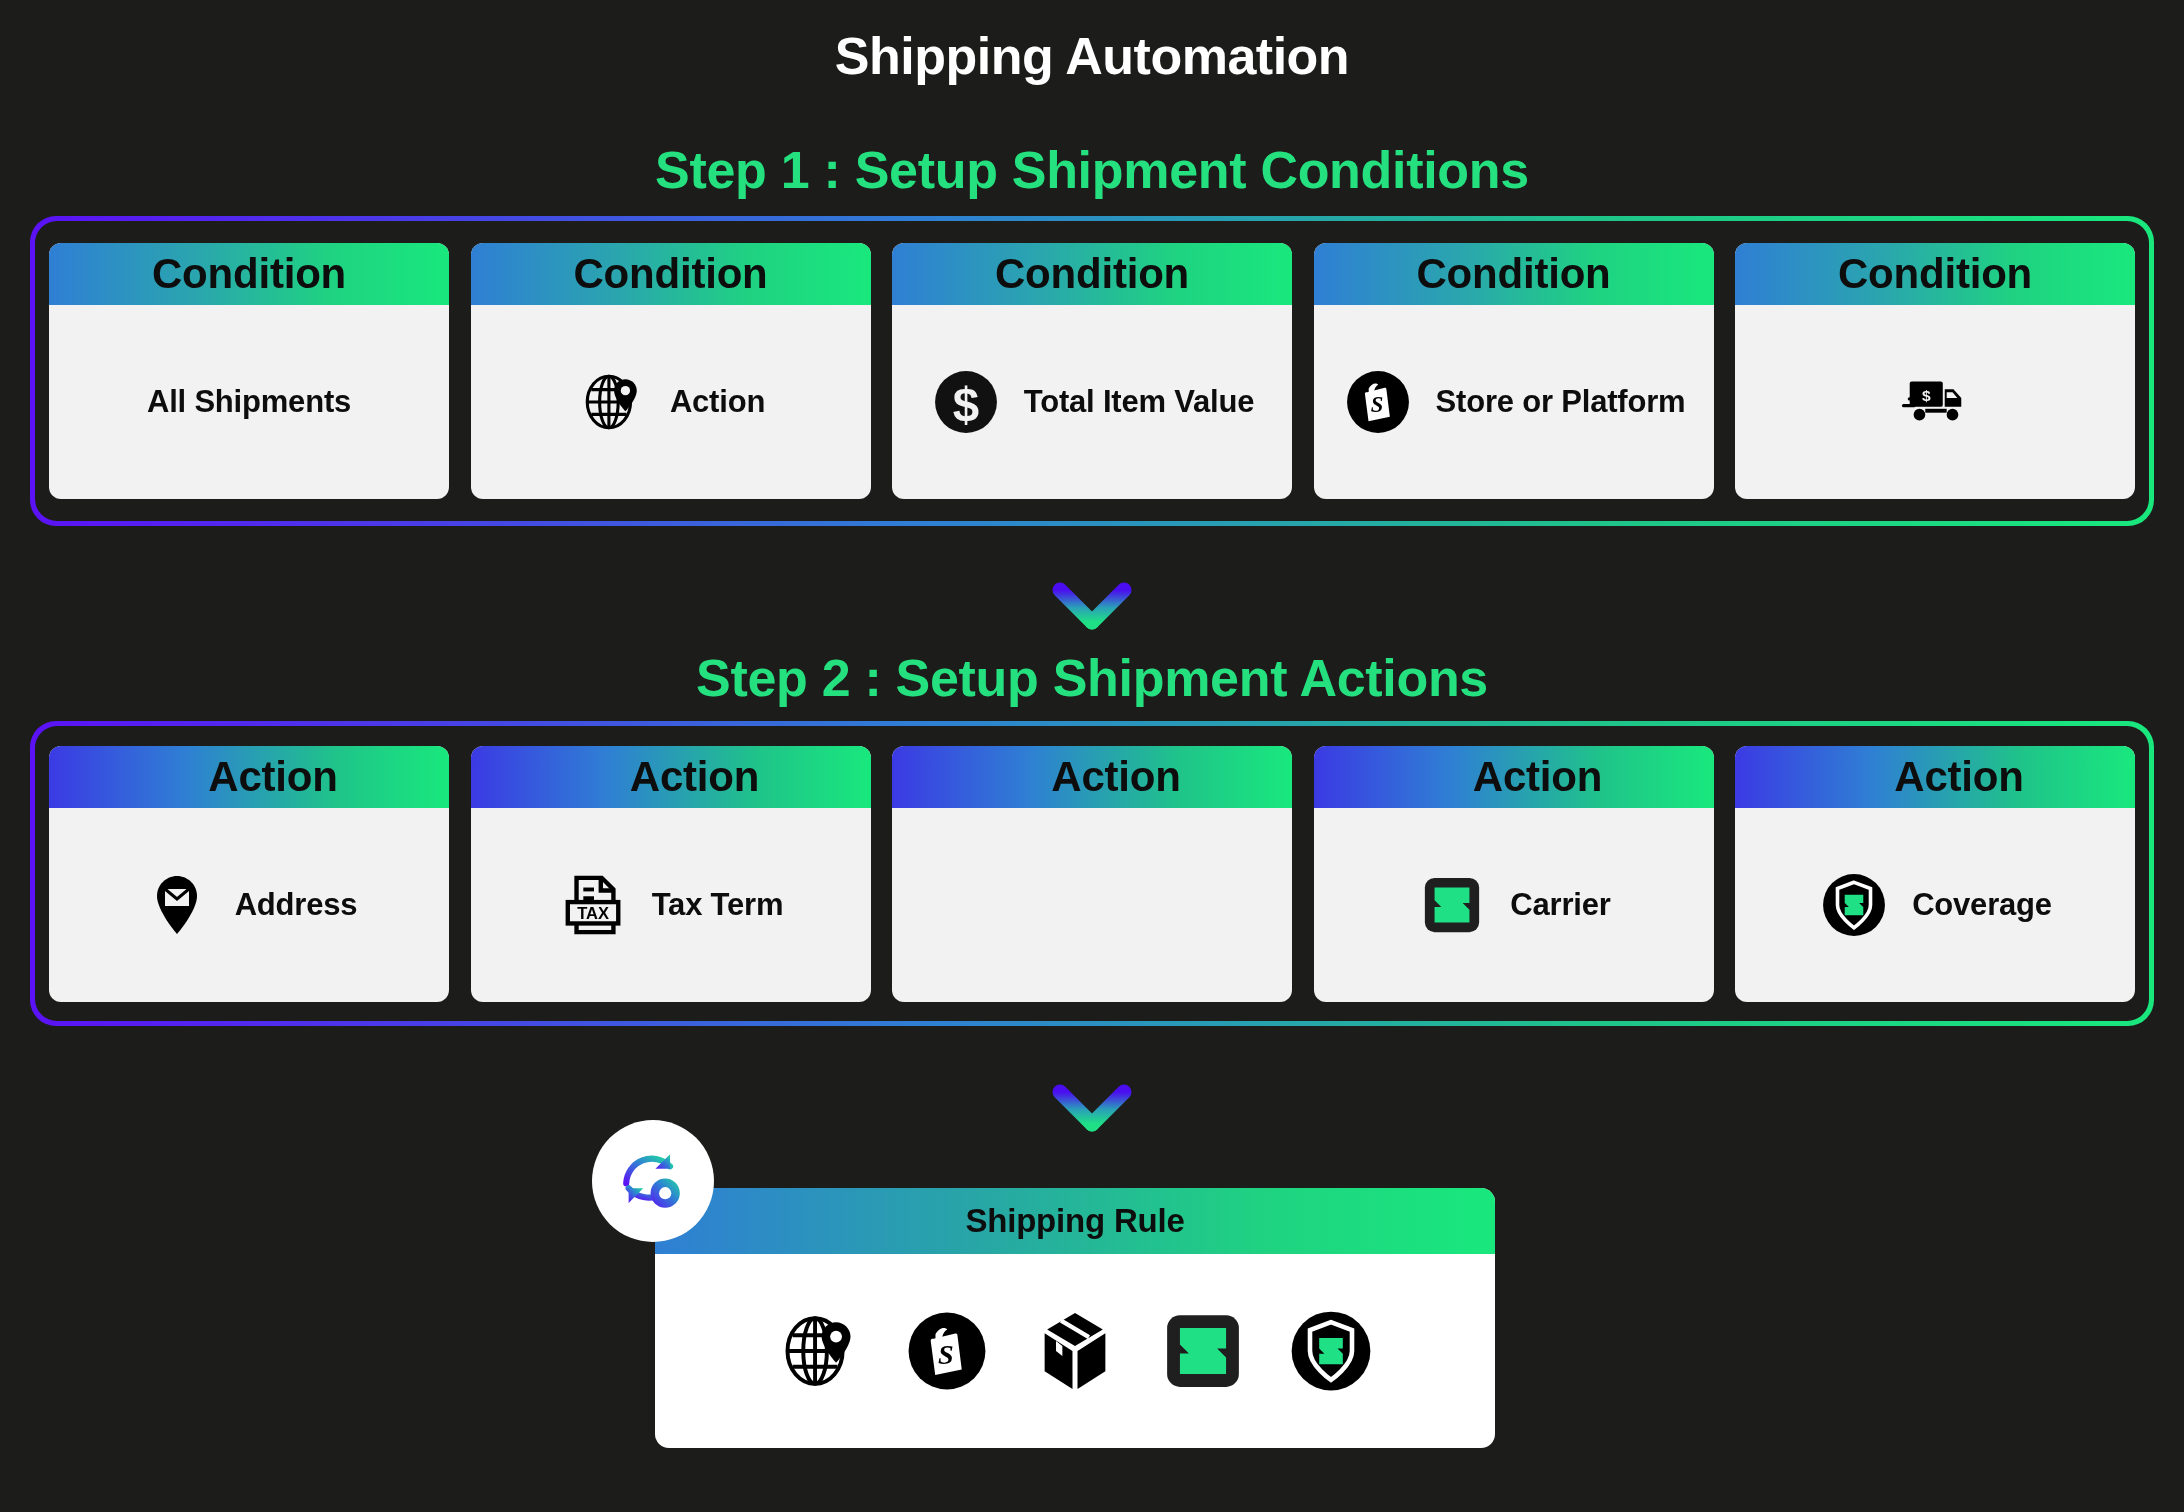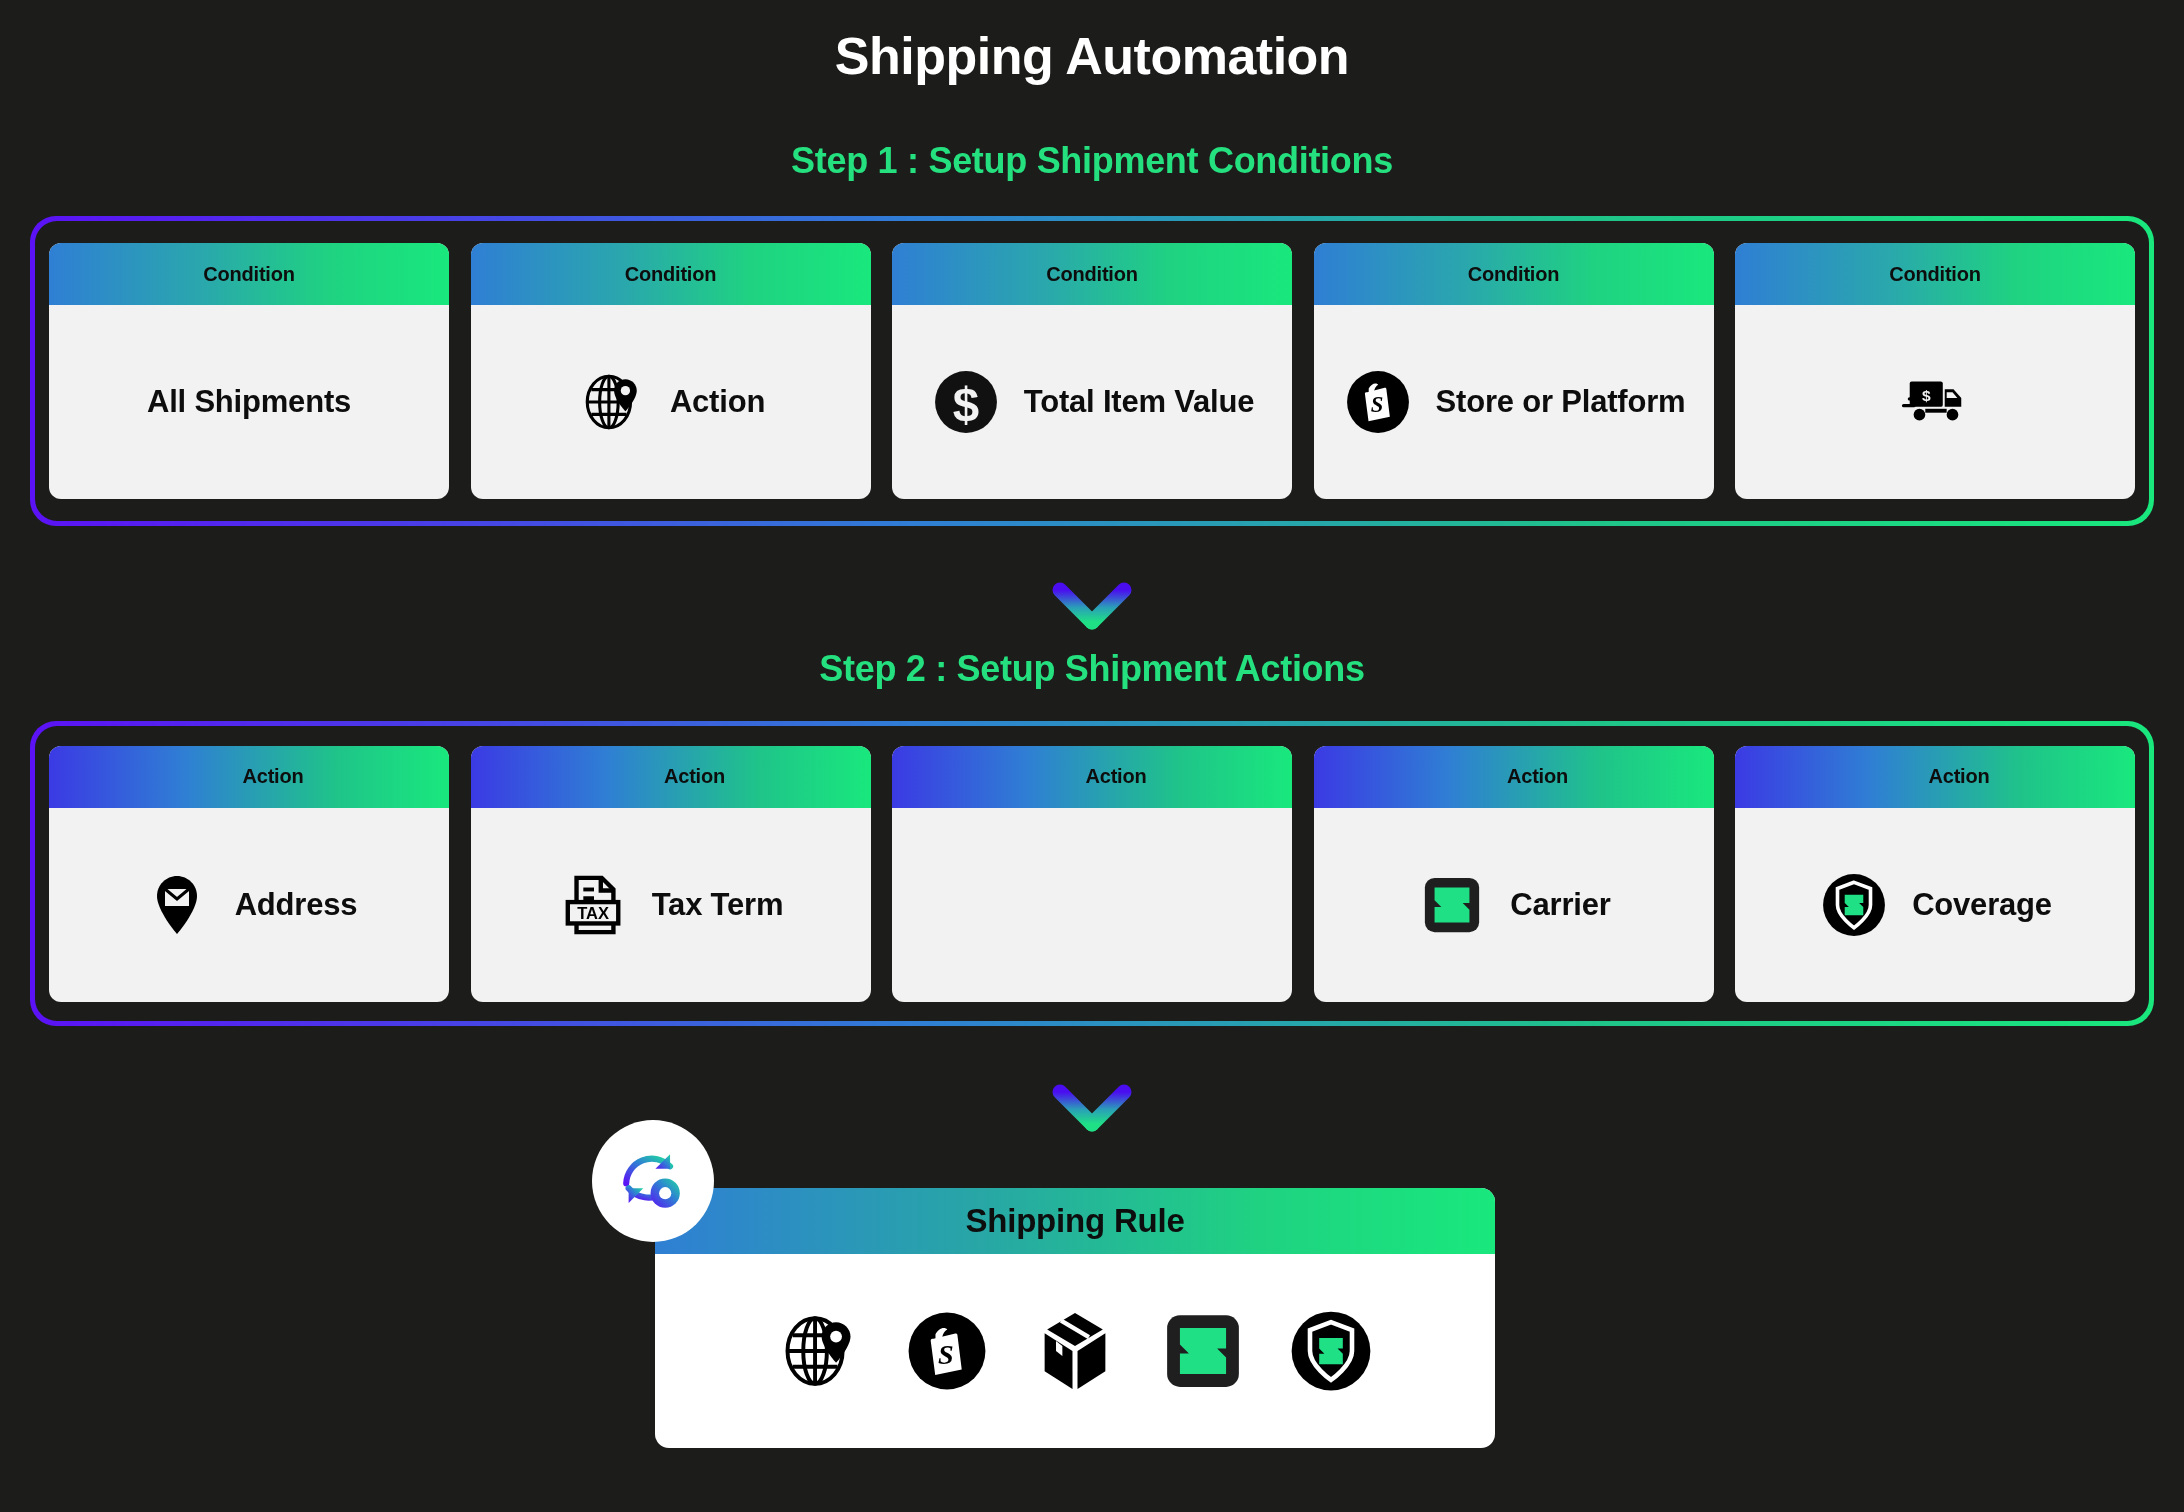--- a/index.html
+++ b/index.html
@@ -31,21 +31,21 @@
     font-weight: bold;
     letter-spacing: -0.5px;
   }
 
   .step-title {
     position: absolute;
     left: 0;
     width: 100%;
     text-align: center;
     color: #25e07f;
-    font-size: 36px;
+    font-size: 52px;
     font-weight: bold;
     letter-spacing: -0.3px;
   }
   .step-title.s1 { top: 140px; }
   .step-title.s2 { top: 648px; }
 
   
   .group-wrap {
     position: absolute;
     left: 30px;
@@ -78,21 +78,21 @@
     display: flex;
     flex-direction: column;
   }
 
   .card-head {
     height: 62px;
     display: flex;
     align-items: center;
     justify-content: center;
     color: #0d0d0d;
-    font-size: 20px;
+    font-size: 42px;
     font-weight: bold;
     letter-spacing: -0.2px;
   }
   .card-head.cond {
     background: linear-gradient(90deg, #2f7fd4 0%, #2aa7ad 38%, #1fd281 70%, #19e87d 100%);
   }
   .card-head.act {
     background: linear-gradient(90deg, #3b3ae4 0%, #2f7fd4 34%, #1fc489 72%, #19e87d 100%);
     padding-left: 48px;
   }

